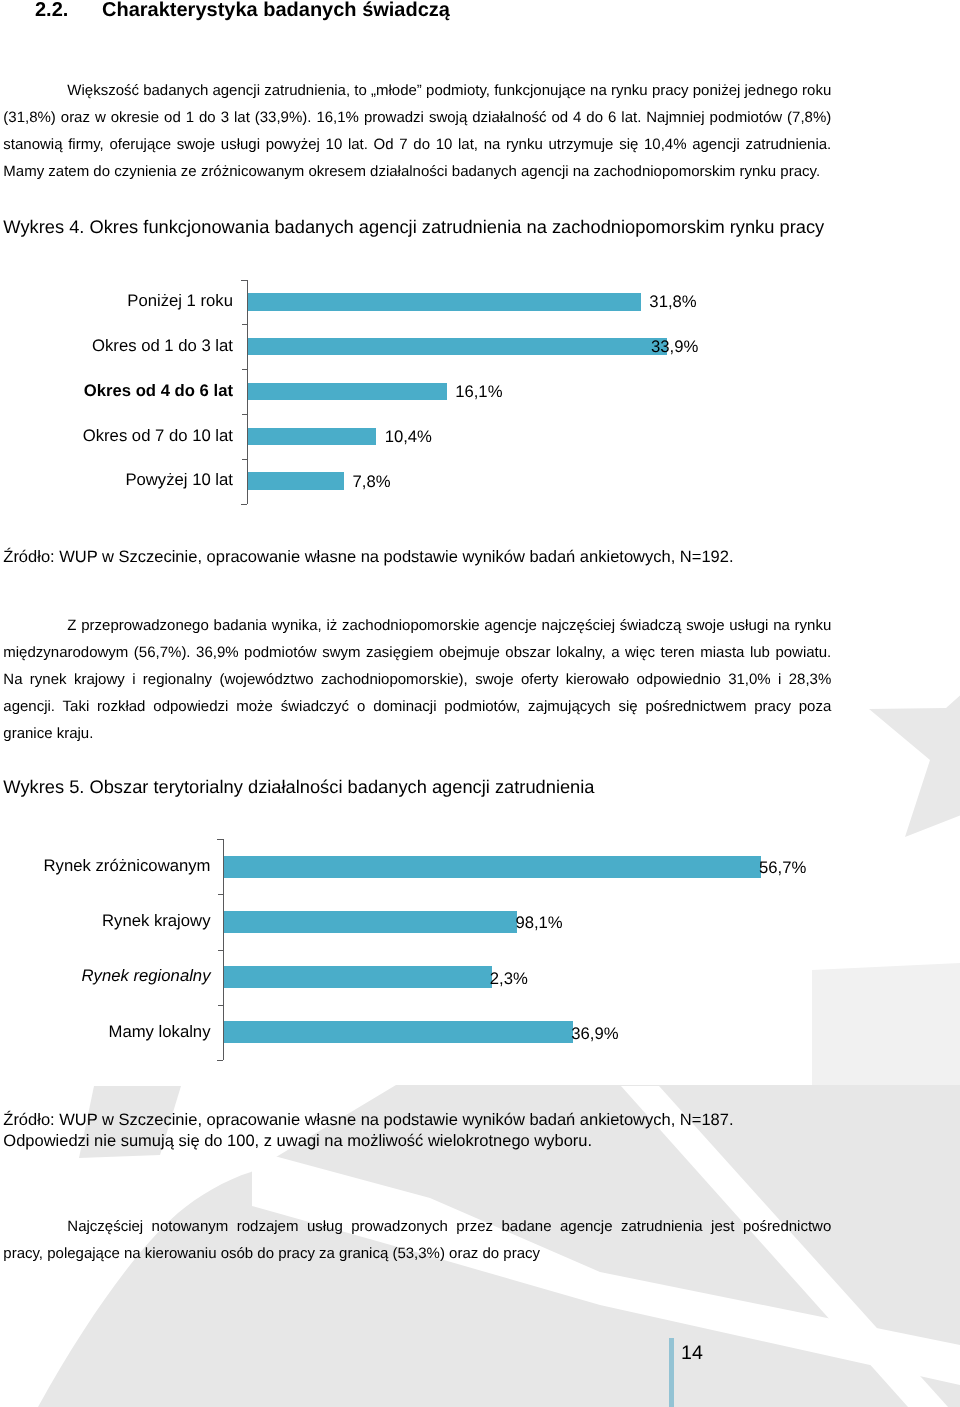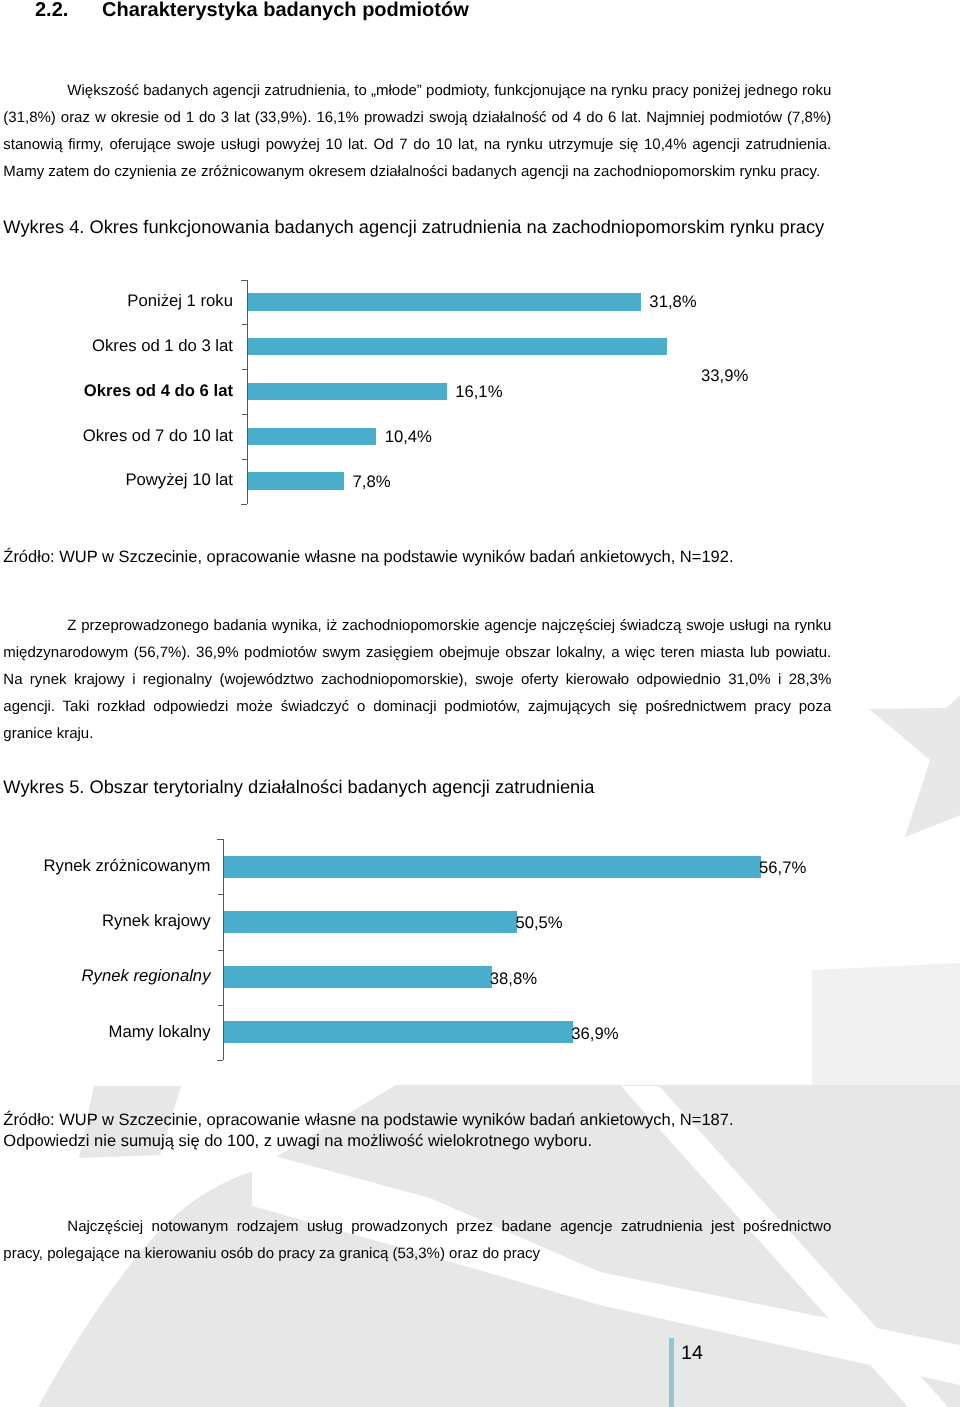--- a/index.html
+++ b/index.html
@@ -36,38 +36,38 @@
 
       <path fill="#e7e7e7" d="M 960 1085 L 396 1085 L 251 1172 C 225 1180 198 1196 178 1213 C 140 1246 88 1316 38 1407 L 960 1407 Z"></path>
 
       <polygon fill="#ffffff" points="252,1150 430,1198 600,1272 960,1345 960,1385 600,1305 430,1256 252,1206"></polygon>
 
       <polygon fill="#ffffff" points="621,1086 659,1086 948,1407 908,1407"></polygon>
     </g>
   </svg>
   <div id="content">
     <h2 class="sec">
-      <span class="num">2.2.</span><span>Charakterystyka badanych podmiotów</span>
+      <span class="num">2.2.</span><span>Charakterystyka badanych świadczą</span>
     </h2>
     <p class="body" style="top:76.7px">Większość badanych agencji zatrudnienia, to „młode” podmioty, funkcjonujące na rynku pracy poniżej jednego roku (31,8%) oraz w okresie od 1 do 3 lat (33,9%). 16,1% prowadzi swoją działalność od 4 do 6 lat. Najmniej podmiotów (7,8%) stanowią firmy, oferujące swoje usługi powyżej 10 lat. Od 7 do 10 lat, na rynku utrzymuje się 10,4% agencji zatrudnienia. Mamy zatem do czynienia ze zróżnicowanym okresem działalności badanych agencji na zachodniopomorskim rynku pracy.</p>
     <div class="cap" style="top:215.2px">Wykres 4. Okres funkcjonowania badanych agencji zatrudnienia na zachodniopomorskim rynku pracy</div>
     <div class="chart" id="chart1" style="left: 0px; top: 0px; width: 960px; height: 520px;">
         <div class="axis" style="left:246.5px;top:279.5px;width:1.5px;height:224px;"></div>
         <div class="tick" style="left:240.5px;top:279.5px;width:6px;"></div>
         <div class="tick" style="left:241.5px;top:324.3px;width:5px;"></div>
         <div class="tick" style="left:241.5px;top:369.1px;width:5px;"></div>
         <div class="tick" style="left:241.5px;top:413.9px;width:5px;"></div>
         <div class="tick" style="left:241.5px;top:458.7px;width:5px;"></div>
         <div class="tick" style="left:240.5px;top:503.5px;width:6px;"></div>
         <div class="bar" style="left:247.5px;top:293.15px;width:393.366px;height:17.5px;"></div>
         <div class="catlab" style="right:727px;top:291.176px;font-size:16.7px;">Poniżej 1 roku</div>
         <div class="vallab" style="left:649.366px;top:292.376px;font-size:16.7px;">31,8%</div>
         <div class="bar" style="left:247.5px;top:337.95px;width:419.34299999999996px;height:17.5px;"></div>
         <div class="catlab" style="right:727px;top:335.976px;font-size:16.7px;text-align:right;">Okres od 1 do 3 lat</div>
-        <div class="vallab" style="left:701px;top:337.176px;font-size:16.7px;margin-top:29px;">33,9%</div>
+        <div class="vallab" style="left:651px;top:337.176px;font-size:16.7px;">33,9%</div>
         <div class="bar" style="left:247.5px;top:382.75px;width:199.157px;height:17.5px;"></div>
         <div class="catlab" style="right:727px;top:380.776px;font-size:16.7px;font-weight:bold;">Okres od 4 do 6 lat</div>
         <div class="vallab" style="left:455.15700000000004px;top:381.976px;font-size:16.7px;">16,1%</div>
         <div class="bar" style="left:247.5px;top:427.54999999999995px;width:128.648px;height:17.5px;"></div>
         <div class="catlab" style="right:727px;top:425.57599999999996px;font-size:16.7px;">Okres od 7 do 10 lat</div>
         <div class="vallab" style="left:384.648px;top:426.77599999999995px;font-size:16.7px;">10,4%</div>
         <div class="bar" style="left:247.5px;top:472.34999999999997px;width:96.48599999999999px;height:17.5px;"></div>
         <div class="catlab" style="right:727px;top:470.376px;font-size:16.7px;">Powyżej 10 lat</div>
         <div class="vallab" style="left:352.486px;top:471.57599999999996px;font-size:16.7px;">7,8%</div>
       </div>
@@ -79,24 +79,24 @@
         <div class="tick" style="left:216.5px;top:839px;width:6px;"></div>
         <div class="tick" style="left:217.5px;top:894.25px;width:5px;"></div>
         <div class="tick" style="left:217.5px;top:949.5px;width:5px;"></div>
         <div class="tick" style="left:217.5px;top:1004.75px;width:5px;"></div>
         <div class="tick" style="left:216.5px;top:1060px;width:6px;"></div>
         <div class="bar" style="left:223.5px;top:855.625px;width:537.5160000000001px;height:22px;"></div>
         <div class="catlab" style="right:749.5px;top:855.901px;font-size:16.7px;">Rynek zróżnicowanym</div>
         <div class="vallab" style="left:759.0160000000001px;top:858.101px;font-size:16.7px;">56,7%</div>
         <div class="bar" style="left:223.5px;top:910.875px;width:293.88px;height:22px;"></div>
         <div class="catlab" style="right:749.5px;top:911.151px;font-size:16.7px;">Rynek krajowy</div>
-        <div class="vallab" style="left:515.38px;top:913.351px;font-size:16.7px;">50,5%</div>
+        <div class="vallab" style="left:515.38px;top:913.351px;font-size:16.7px;">98,1%</div>
         <div class="bar" style="left:223.5px;top:966.125px;width:268.284px;height:22px;"></div>
         <div class="catlab" style="right:749.5px;top:966.401px;font-size:16.7px;font-style:italic;">Rynek regionalny</div>
-        <div class="vallab" style="left:489.784px;top:968.601px;font-size:16.7px;">38,8%</div>
+        <div class="vallab" style="left:489.784px;top:968.601px;font-size:16.7px;">2,3%</div>
         <div class="bar" style="left:223.5px;top:1021.375px;width:349.812px;height:22px;"></div>
         <div class="catlab" style="right:749.5px;top:1021.651px;font-size:16.7px;">Mamy lokalny</div>
         <div class="vallab" style="left:571.312px;top:1023.851px;font-size:16.7px;">36,9%</div>
       </div>
     <div class="src" style="top:1110.1px">Źródło: WUP w Szczecinie, opracowanie własne na podstawie wyników badań ankietowych, N=187.</div>
     <div class="src" style="top:1131.1px">Odpowiedzi nie sumują się do 100, z uwagi na możliwość wielokrotnego wyboru.</div>
     <p class="body" style="top:1212.5px">Najczęściej notowanym rodzajem usług prowadzonych przez badane agencje zatrudnienia jest pośrednictwo pracy, polegające na kierowaniu osób do pracy za granicą (53,3%) oraz do pracy</p>
     <div id="pageline" style="left:669px;top:1338px;width:4.9px;height:69px;"></div>
     <div id="pagenum" style="left:681px;top:1340.5px;">14</div>
   </div>

